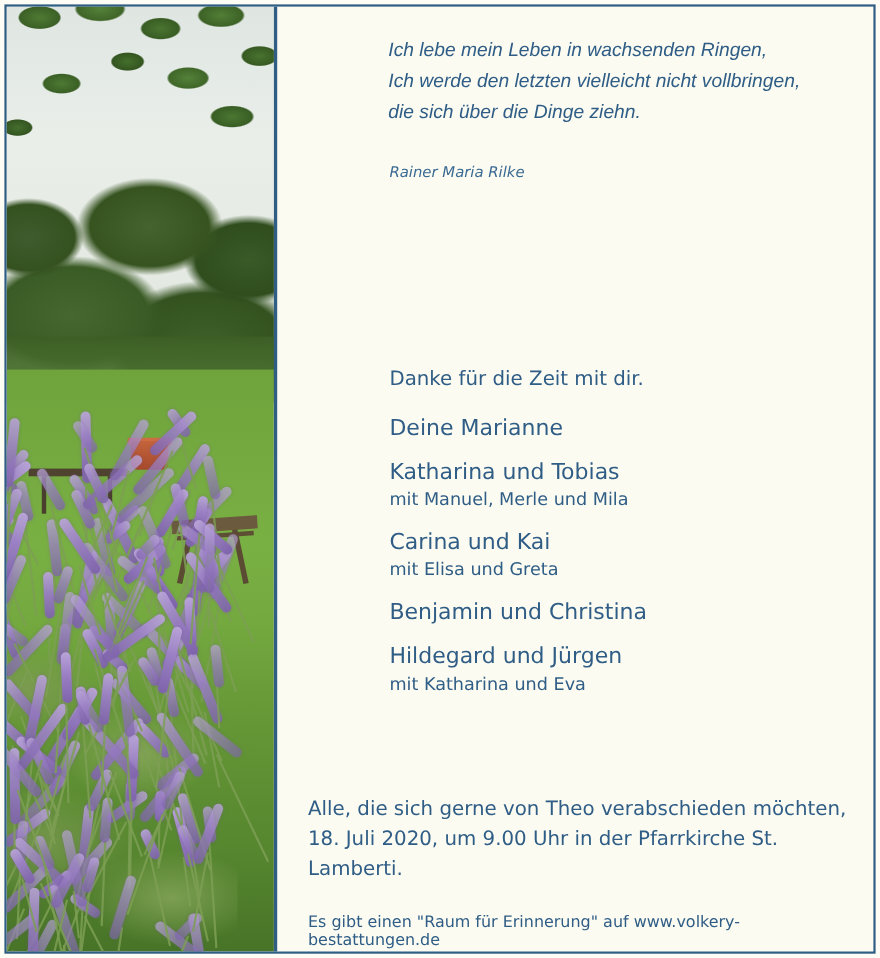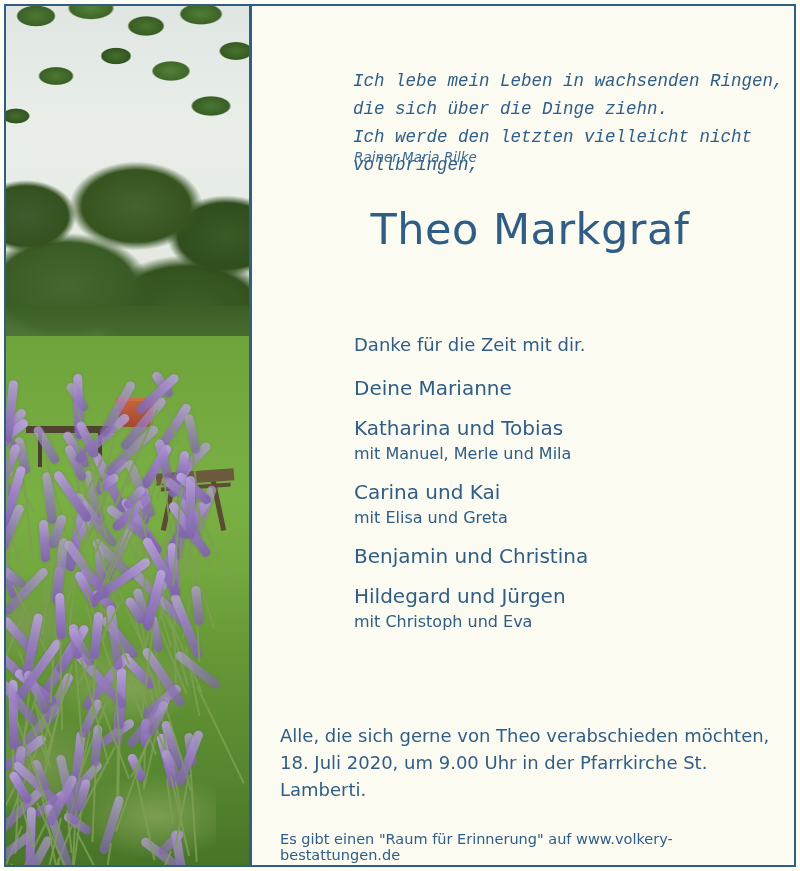--- a/index.html
+++ b/index.html
@@ -185,26 +185,25 @@
     top: 6px;
     width: 536px;
     height: 859px;
     color: #2c5c84;
   }
   .poem {
     position: absolute;
     left: 95px;
     top: 25px;
     width: 440px;
-    font-family: Liberation Mono, monospace;
+    font-family: Liberation Sans, sans-serif;
     font-style: italic;
     font-size: 17.5px;
     line-height: 28px;
     color: #2f5d85;
-    margin-top: 36px;
   }
   .poem-author {
     position: absolute;
     left: 96px;
     top: 143px;
     font-style: italic;
     font-size: 13.5px;
     color: #3a6a92;
   }
   .name {
@@ -586,27 +585,26 @@
         <div class="stem" style="left: 43.2583px; top: 492.377px; height: 50.7714px; transform: rotate(-15.0814deg); transform-origin: center top;"></div>
         <div class="lav" style="left: 40.2583px; top: 464.025px; height: 35.4394px; transform: rotate(-30.1627deg); opacity: 0.96;"></div>
       </div>
   </div>
   <div class="photo-sep"></div>
 
   <div class="content">
 
     <div class="poem">
       <div>Ich lebe mein Leben in wachsenden Ringen,</div>
+      <div>Ich werde den letzten vielleicht nicht vollbringen,</div>
       <div>die sich über die Dinge ziehn.</div>
-      <div>Ich werde den letzten vielleicht nicht vollbringen,</div>
     </div>
 
     <div class="poem-author">Rainer Maria Rilke</div>
 
-    <div class="name">Theo Markgraf</div>
 
 
     <div class="thanks">Danke für die Zeit mit dir.</div>
 
     <div class="family">
       <div class="fam-block">
         <div class="fam-main">Deine Marianne</div>
       </div>
       <div class="fam-block">
         <div class="fam-main">Katharina und Tobias</div>
@@ -614,21 +612,21 @@
       </div>
       <div class="fam-block">
         <div class="fam-main">Carina und Kai</div>
         <div class="fam-sub">mit Elisa und Greta</div>
       </div>
       <div class="fam-block">
         <div class="fam-main">Benjamin und Christina</div>
       </div>
       <div class="fam-block">
         <div class="fam-main">Hildegard und Jürgen</div>
-        <div class="fam-sub">mit Christoph und Eva</div>
+        <div class="fam-sub">mit Katharina und Eva</div>
       </div>
     </div>
 
 
     <div class="invite">
       <div>Alle, die sich gerne von Theo verabschieden möchten,</div>
       <div>18. Juli 2020, um 9.00 Uhr in der Pfarrkirche St. Lamberti.</div>
     </div>
 
     <div class="footer">Es gibt einen "Raum für Erinnerung" auf www.volkery-bestattungen.de</div>

